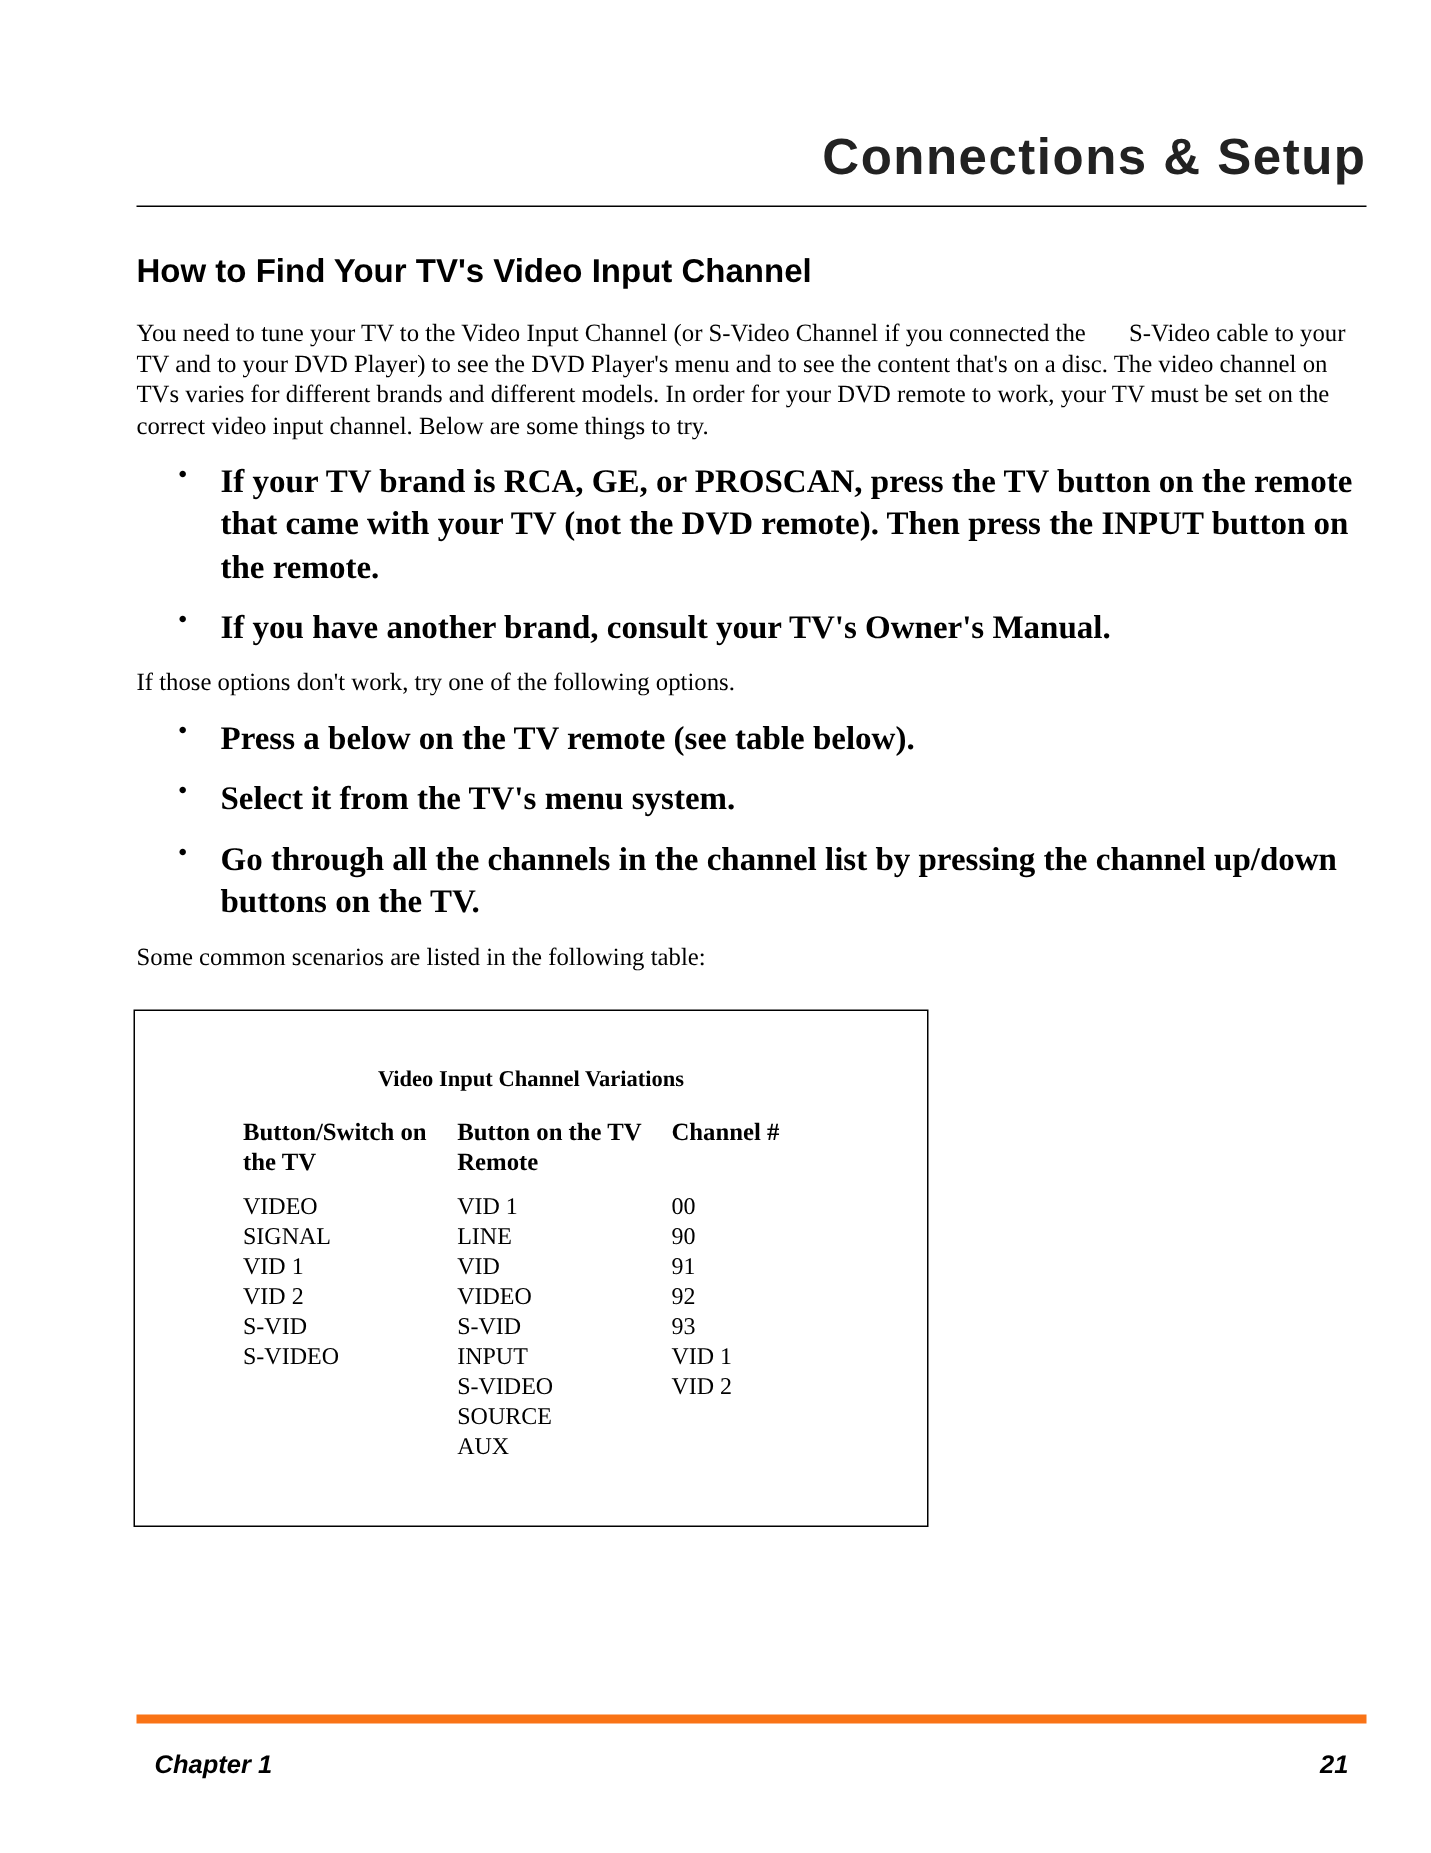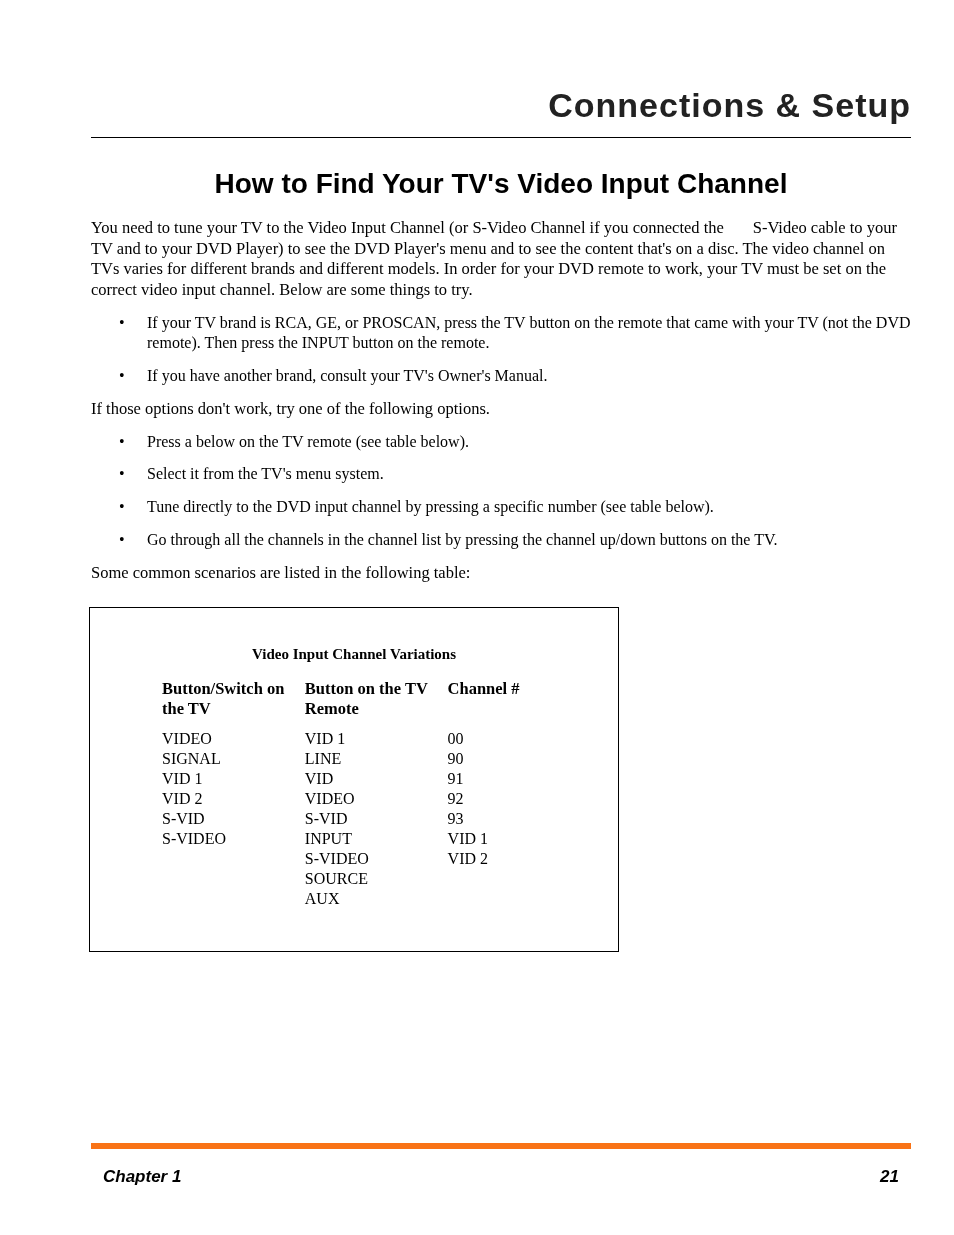--- a/index.html
+++ b/index.html
@@ -27,39 +27,39 @@
       font-stretch: condensed;
     }
     .hr {
       border: none;
       border-top: 1.5px solid #000;
       margin-bottom: 30px;
     }
     .section-title {
       font-family: "Optima", "Candara", "Segoe UI", sans-serif;
       font-weight: 700;
-      font-size: 28px;
+      font-size: 22px;
       margin-bottom: 18px;
-      text-align: center;
     }
     .body-text {
       font-size: 16.5px;
       line-height: 1.25;
       margin-bottom: 10px;
     }
     ul.bullets {
       list-style: none;
       margin: 6px 0 10px 0;
     }
     ul.bullets li {
       position: relative;
       padding-left: 56px;
-      font-size: 16px;
+      font-size: 22px;
       line-height: 1.3;
       margin-bottom: 8px;
+      font-weight: bold;
     }
     ul.bullets li::before {
       content: "•";
       position: absolute;
       left: 28px;
       top: 0;
       font-size: 16px;
     }
     .table-box {
       border: 1px solid #000;
@@ -125,21 +125,20 @@
 <ul class="bullets">
   <li>If your TV brand is RCA, GE, or PROSCAN, press the TV button on the remote that came with your TV (not the DVD remote). Then press the INPUT button on the remote.</li>
   <li>If you have another brand, consult your TV's Owner's Manual.</li>
 </ul>
 
 <p class="body-text">If those options don't work, try one of the following options.</p>
 
 <ul class="bullets">
   <li>Press a below on the TV remote (see table below).</li>
   <li>Select it from the TV's menu system.</li>
-  <li>Tune directly to the DVD input channel by pressing a specific number (see table below).</li>
   <li>Go through all the channels in the channel list by pressing the channel up/down buttons on the TV.</li>
 </ul>
 
 <p class="body-text">Some common scenarios are listed in the following table:</p>
 
 <div class="table-box">
   <div class="table-title">Video Input Channel Variations</div>
   <table class="variations-table">
     <thead>
       <tr>

